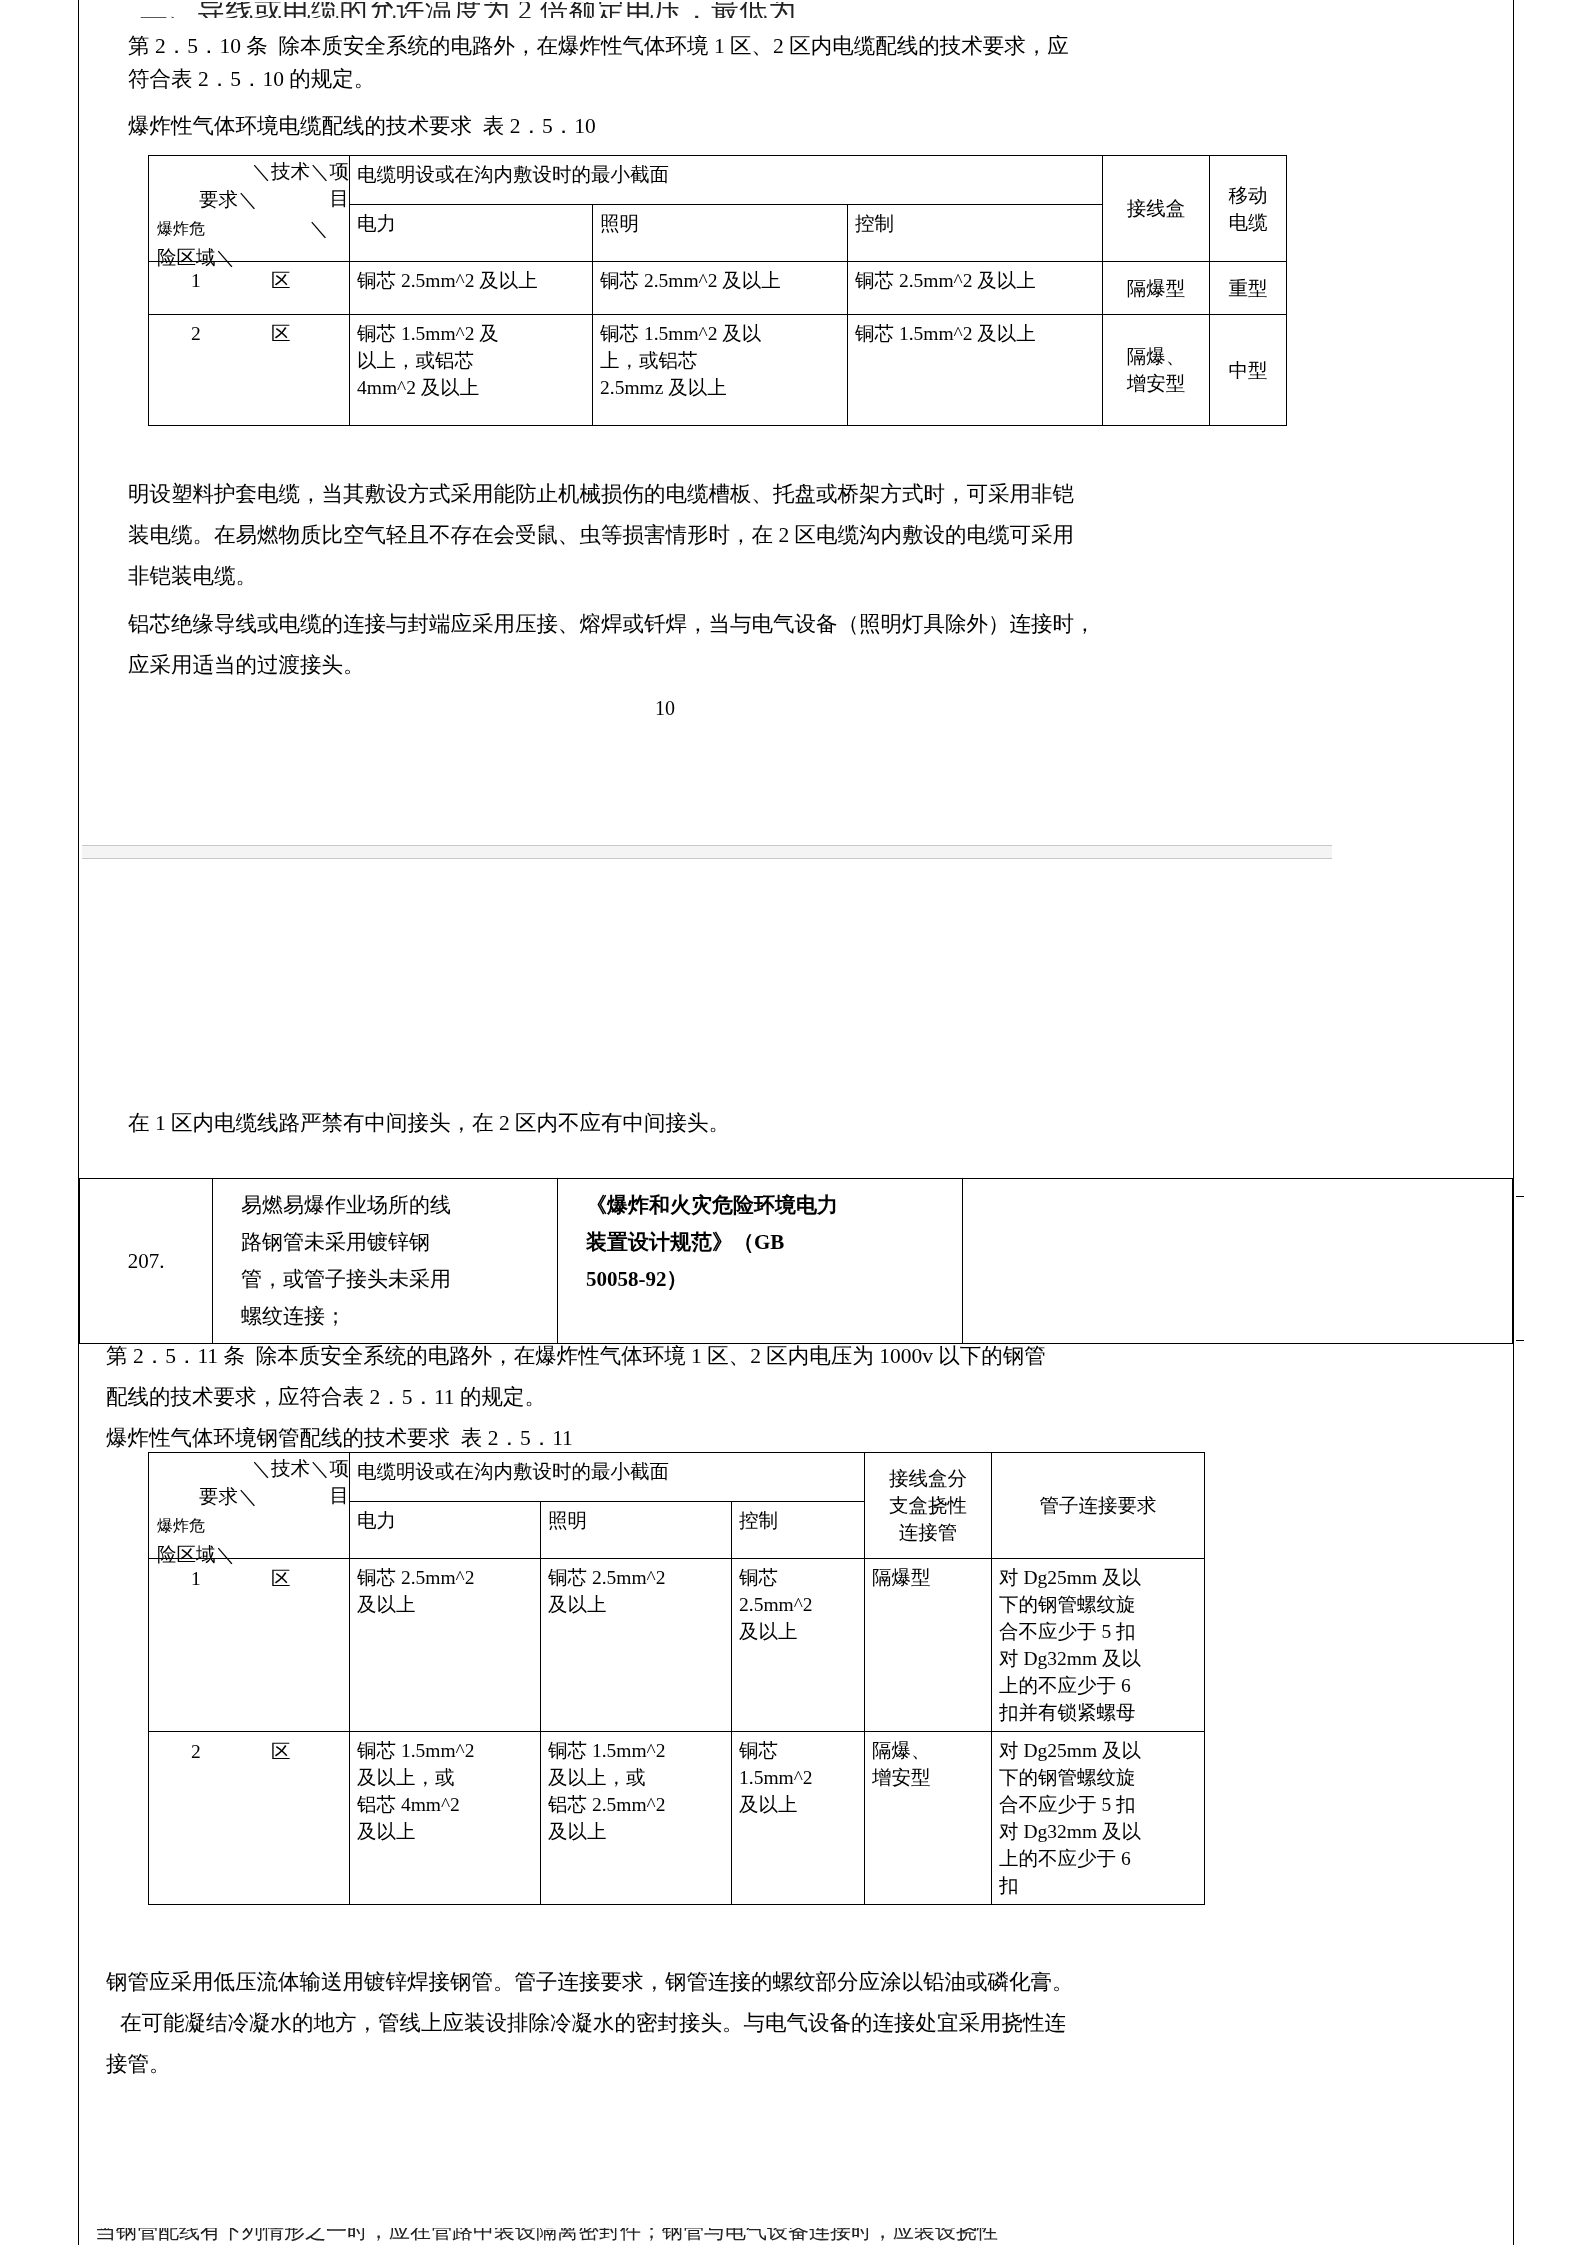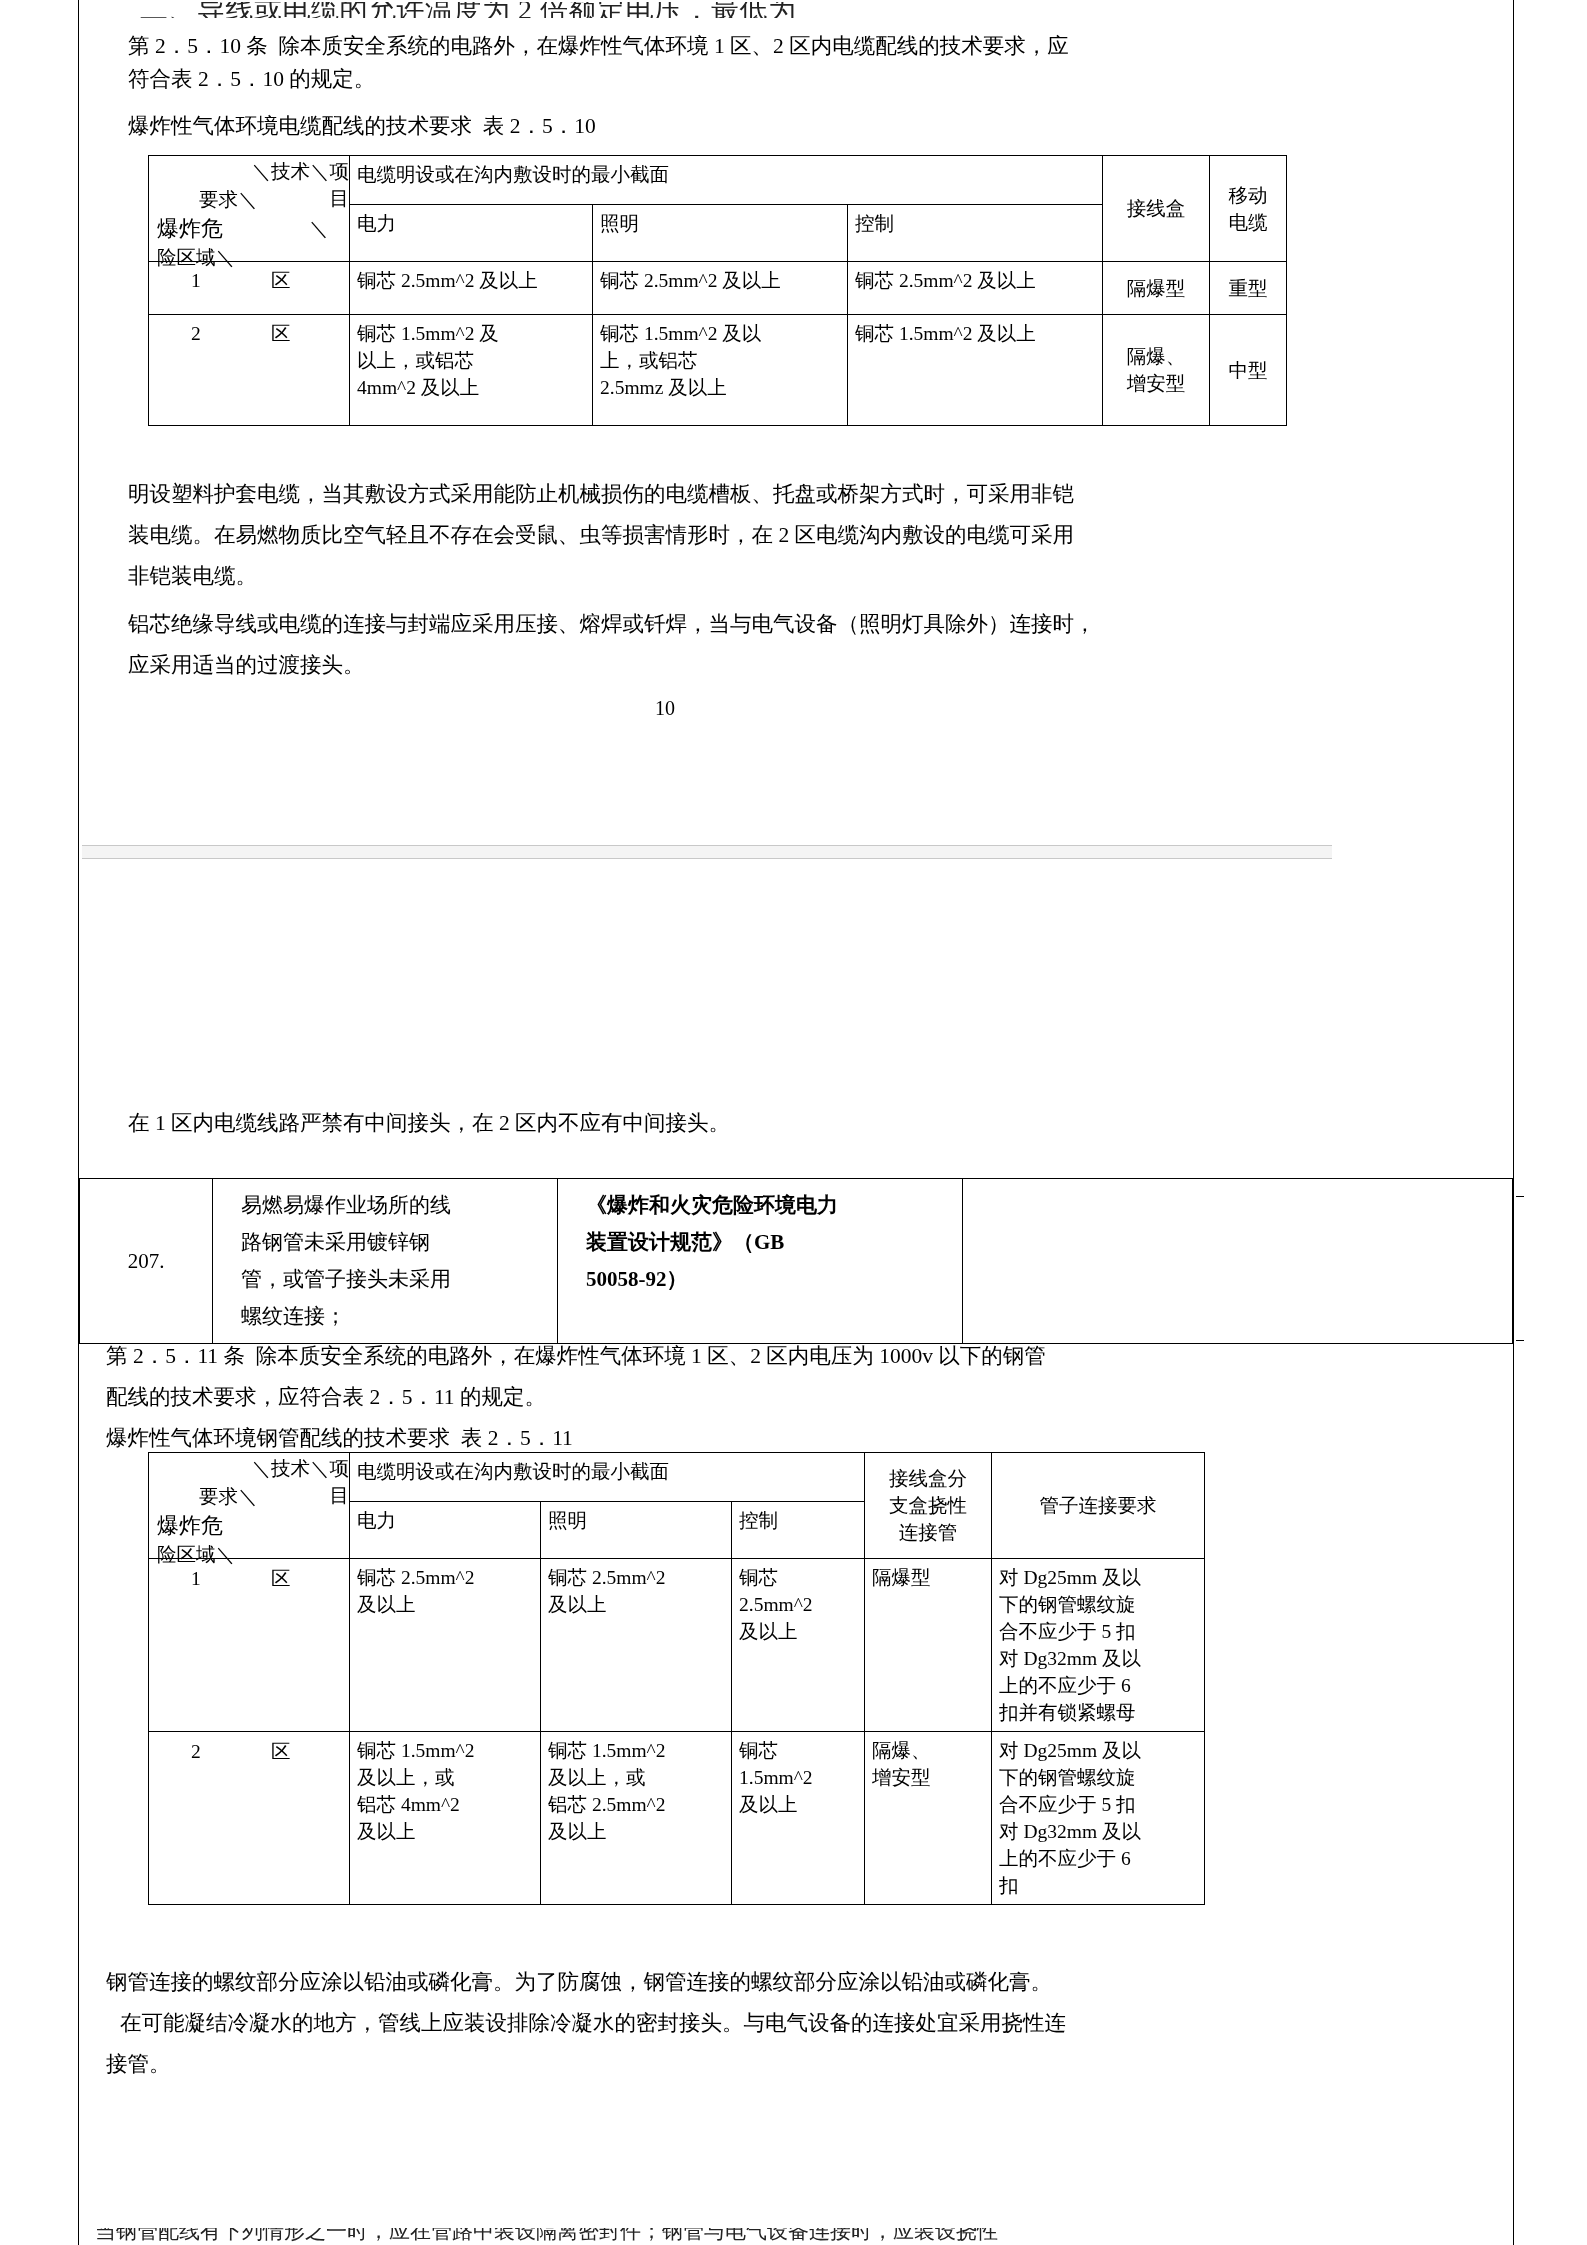--- a/index.html
+++ b/index.html
@@ -75,21 +75,21 @@
   }
   .tbl1 .ctr, .tbl2 .ctr { text-align: center; vertical-align: middle; }
 
   .hdrcell {
     position: relative;
     width: 200px;
     height: 92px;
   }
   .hdrcell .a { position: absolute; left: 95px; top: 2px; font-size: 19.5px; text-align: right; }
   .hdrcell .b { position: absolute; left: 50px; top: 30px; font-size: 19.5px; }
-  .hdrcell .c { position: absolute; left: 8px;  top: 59px; font-size: 22px; }
+  .hdrcell .c { position: absolute; left: 8px;  top: 59px; font-size: 16px; }
 
   
   .tbl277 {
     position: absolute;
     left: 79px;
     top: 1178px;
     border-collapse: collapse;
     font-family: "Liberation Serif", serif;
     font-size: 21px;
     width: 1434px;
@@ -314,21 +314,21 @@
       <td style="white-space:pre-line;">对 Dg25mm 及以
 下的钢管螺纹旋
 合不应少于 5 扣
 对 Dg32mm 及以
 上的不应少于 6
 扣</td>
     </tr>
   </tbody>
     </table>
 
-  <div class="txt" style="left:106px; top:1966px;">钢管连接的螺纹部分应涂以铅油或磷化膏。为了防腐蚀，钢管连接的螺纹部分应涂以铅油或磷化膏。</div>
+  <div class="txt" style="left:106px; top:1966px;">钢管应采用低压流体输送用镀锌焊接钢管。管子连接要求，钢管连接的螺纹部分应涂以铅油或磷化膏。</div>
   <div class="txt" style="left:120px; top:2007px;">在可能凝结冷凝水的地方，管线上应装设排除冷凝水的密封接头。与电气设备的连接处宜采用挠性连</div>
   <div class="txt" style="left:106px; top:2048px;">接管。</div>
 
   <div class="cut-bottom">
     <span>当钢管配线有下列情形之一时，应在管路中装设隔离密封件；钢管与电气设备连接时，应装设挠性</span>
   </div>
 
   <div class="tick" style="left:1516px; top:1196px;"></div>
   <div class="tick" style="left:1516px; top:1340px;"></div>
 

